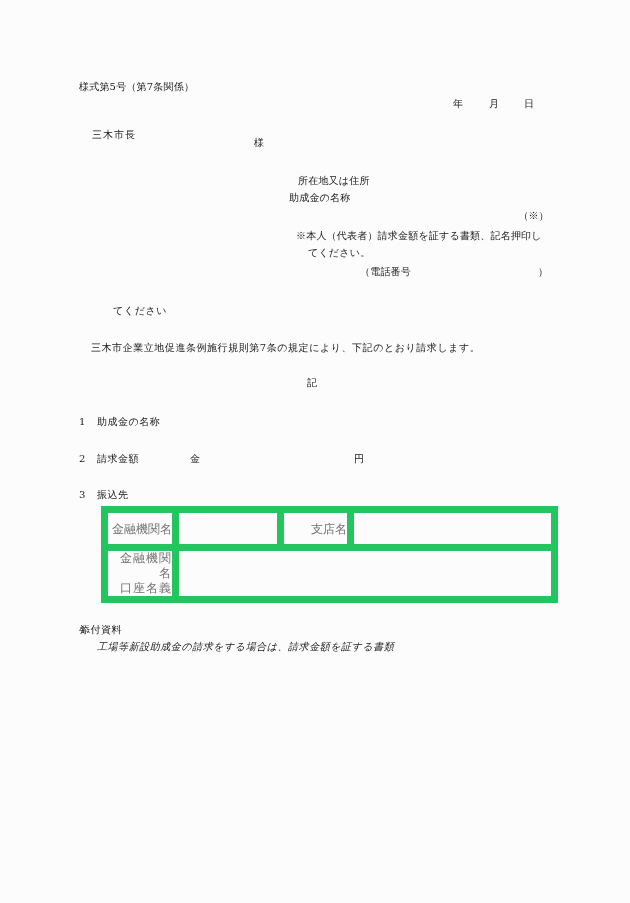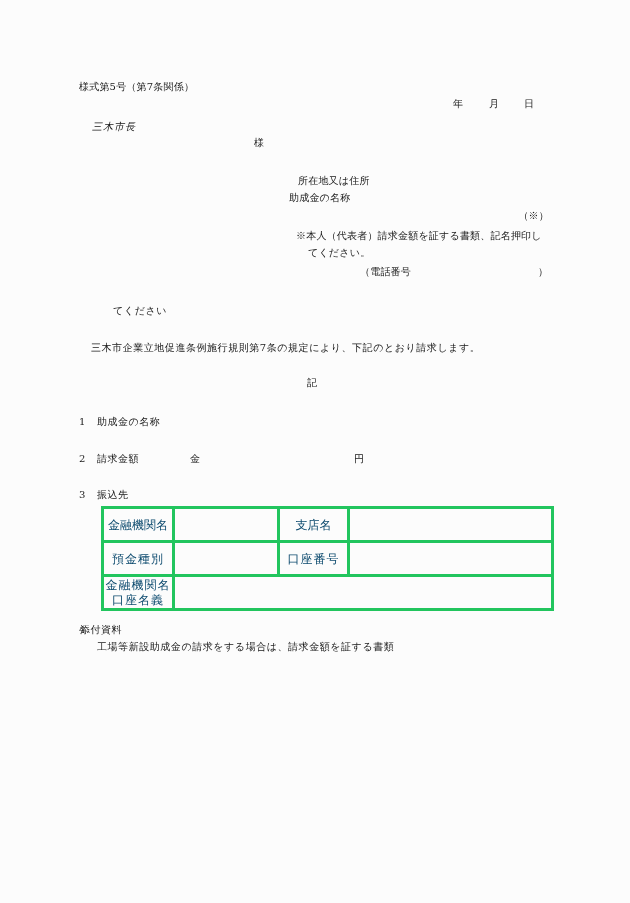--- a/index.html
+++ b/index.html
@@ -29,46 +29,46 @@
     .bank-table {
       position: absolute;
       left: 101px;
       top: 506px;
       width: 450px;
       height: 96px;
       border-collapse: collapse;
       table-layout: fixed;
     }
     .bank-table td {
-      border: 3px solid #22c55e;
+      border: 7px solid #22c55e;
       padding: 0;
       font-size: 12px;
-      text-align: center;
+      text-align: right;
       vertical-align: middle;
-      color: #0c4a6e;
+      color: #737373;
     }
     .bank-table tr.r1 td, .bank-table tr.r2 td { height: 31px; }
     .bank-table tr.r3 td { height: 31px; }
     .bank-table .lbl2 {
       display: block;
       line-height: 15px;
       letter-spacing: 1px;
     }
     .label-cell span { display: inline-block; }
   </style>
 </head>
 <body>
 
 <div class="abs t" style="left:79px; top:82px;">様式第5号（第7条関係）</div>
 
 <div class="abs t" style="left:453px; top:99px;">年</div>
 <div class="abs t" style="left:489px; top:99px;">月</div>
 <div class="abs t" style="left:524px; top:99px;">日</div>
 
-<div class="abs t" style="left:92px; top:122px; letter-spacing:1px;font-style:italic;">三木市長</div>
+<div class="abs t" style="left:92px; top:130px; letter-spacing:1px;">三木市長</div>
 <div class="abs t" style="left:254px; top:138px;">様</div>
 
 <div class="abs t" style="left:298px; top:176px;">所在地又は住所</div>
 <div class="abs t" style="left:289px; top:193px;">助成金の名称</div>
 <div class="abs t" style="right:81px; top:211px;">（※）</div>
 <div class="abs t" style="left:296px; top:231px;">※本人（代表者）請求金額を証する書類、記名押印し</div>
 <div class="abs t" style="left:308px; top:248px;">てください。</div>
 <div class="abs t" style="left:360px; top:267px;font-family:Liberation Serif, serif;">（電話番号</div>
 <div class="abs t" style="left:538px; top:267px;">）</div>
 
@@ -96,31 +96,25 @@
     <col style="width:70px">
     <col style="width:204px">
   </colgroup>
   <tbody>
       <tr class="r1">
     <td class="label-cell"><span>金融機関名</span></td>
     <td></td>
     <td class="label-cell"><span>支店名</span></td>
     <td></td>
   </tr>
-  <tr class="r2">
-    <td class="label-cell"><span style="letter-spacing:1px;">預金種別</span></td>
-    <td></td>
-    <td class="label-cell"><span style="letter-spacing:1px;">口座番号</span></td>
-    <td></td>
-  </tr>
   <tr class="r3">
     <td class="label-cell">
       <span class="lbl2">金融機関名</span>
       <span class="lbl2">口座名義</span>
     </td>
     <td colspan="3"></td>
   </tr>
 </tbody>
   </table>
 
 <div class="abs t" style="left:79px; top:625px;">4</div>
 <div class="abs t" style="left:80px; top:625px; letter-spacing:0.5px;text-align:center;">添付資料</div>
-<div class="abs t" style="left:97px; top:642px; letter-spacing:0.55px;">工場等新設助成金の請求をする場合は、請求金額を証する書類</div>
+<div class="abs t" style="left:97px; top:642px; letter-spacing:0.55px;font-style:italic;">工場等新設助成金の請求をする場合は、請求金額を証する書類</div>
 
 </body></html>

